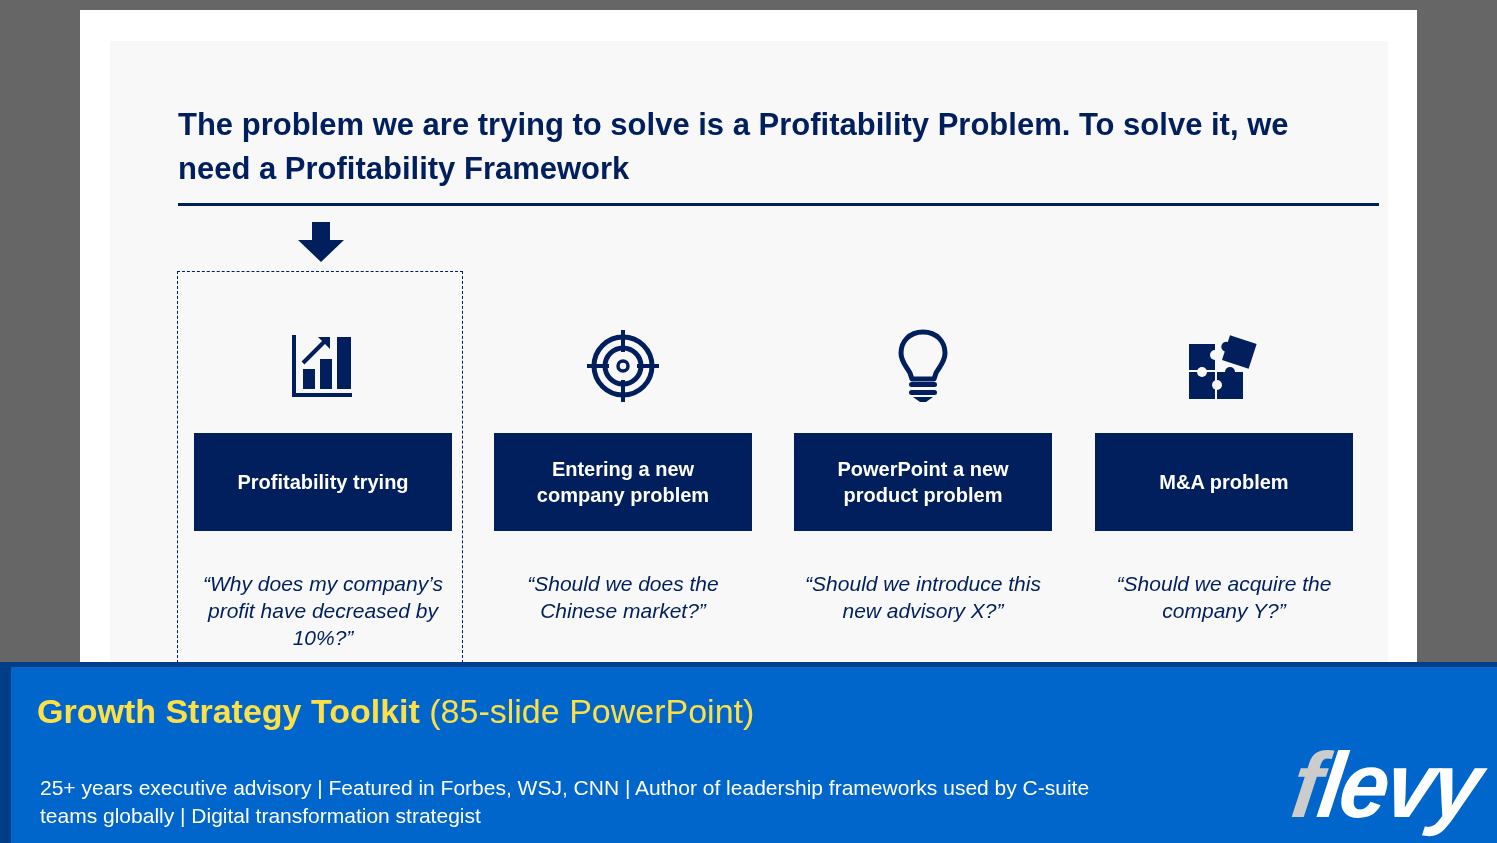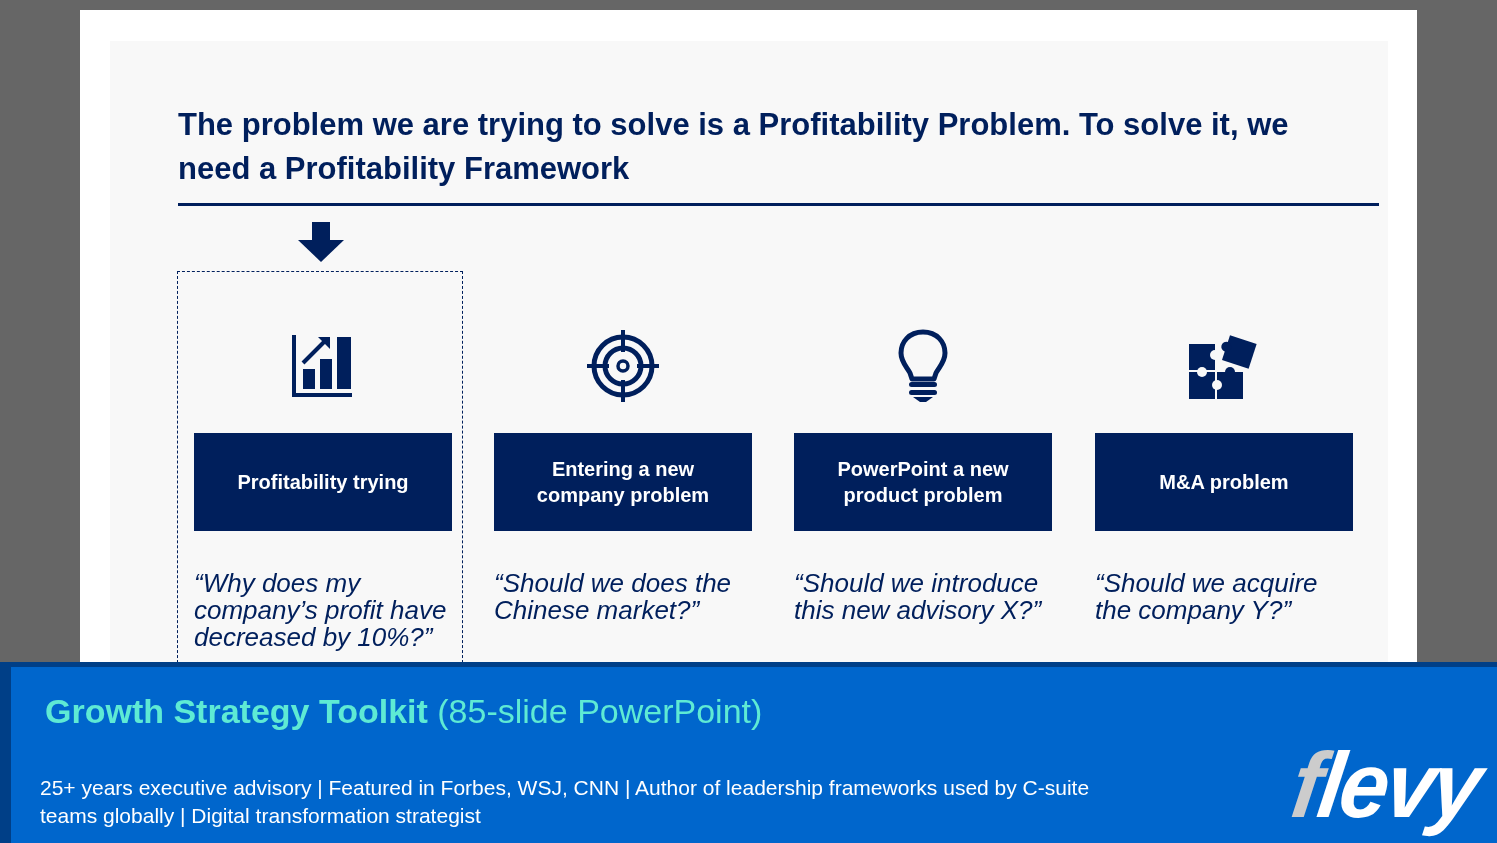--- a/index.html
+++ b/index.html
@@ -6,24 +6,24 @@
   body { width:1497px; height:843px; background:#666666; position:relative; overflow:hidden; font-family:"Liberation Sans", sans-serif; }
   .slide { position:absolute; left:80px; top:10px; width:1337px; height:660px; background:#ffffff; }
   .panel { position:absolute; left:30px; top:31px; width:1278px; height:640px; background:#f8f8f8; }
   .title { position:absolute; left:68px; top:62px; width:1180px; color:#001f5c; font-weight:bold; font-size:31px; line-height:44px; margin:0; }
   .rule { position:absolute; left:68px; top:162px; width:1201px; height:3px; background:#001f5c; }
   .arrow { position:absolute; left:188px; top:181px; }
   .highlight { position:absolute; left:67px; top:230px; width:286px; height:407px; border:1.5px dashed #001f5c; box-sizing:border-box; }
   .col { position:absolute; top:280px; width:258px; }
   .icon { position:absolute; top:0; left:0; width:258px; height:90px; display:flex; justify-content:center; align-items:center; }
   .box { position:absolute; top:112px; left:0; width:258px; height:98px; background:#001f5c; color:#ffffff; font-weight:bold; font-size:20px; line-height:26px; display:flex; align-items:center; justify-content:center; text-align:center; box-sizing:border-box; padding:0 16px; }
-  .quote { position:absolute; top:249px; left:0; width:258px; color:#001f5c; font-style:italic; font-size:26px; line-height:27px; }
+  .quote { position:absolute; top:249px; left:0; width:258px; text-align:center; color:#001f5c; font-style:italic; font-size:21px; line-height:27px; }
   .banner { position:absolute; left:0; top:662px; width:1497px; height:181px; background:#003f87; }
   .banner-inner { position:absolute; left:11px; top:5px; right:0; bottom:0; background:#0066cc; }
-  .b-title { position:absolute; left:34px; top:24px; color:#5eead4; font-size:34px; line-height:40px; white-space:nowrap; }
+  .b-title { position:absolute; left:26px; top:24px; color:#fde047; font-size:34px; line-height:40px; white-space:nowrap; }
   .b-title .strong { font-weight:bold; }
   .b-title .light { font-weight:normal; }
   .b-desc { position:absolute; left:29px; top:81px; width:1080px; color:#ffffff; font-size:21px; line-height:28px;margin-top:26px; }
   .b-link { position:absolute; left:29px; top:143px; color:#f2c230; font-size:15.5px; line-height:20px; }
   .logo { position:absolute; left:1282px; top:68px; font-size:88px; font-weight:bold; font-style:italic; color:#ffffff; letter-spacing:-3px; line-height:100px; transform:skewX(-8deg) scaleY(1.05); }
   .logo .f { color:#cccccc; }
 </style>
 </head>
 <body>
 

